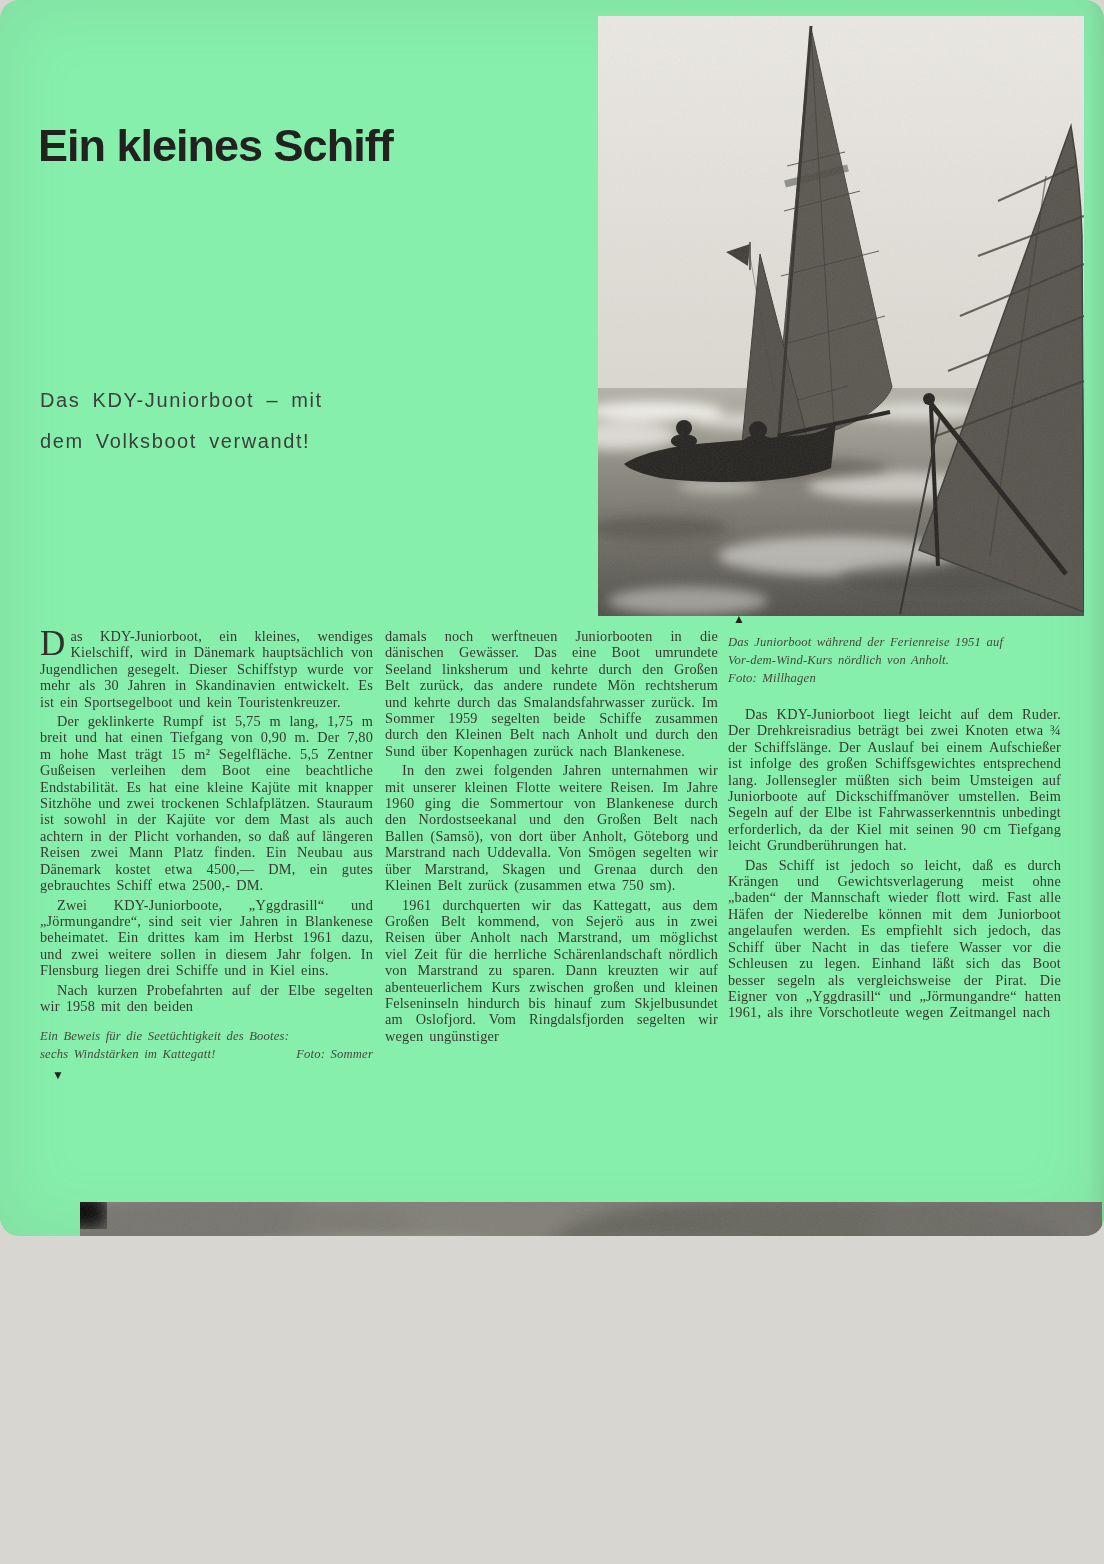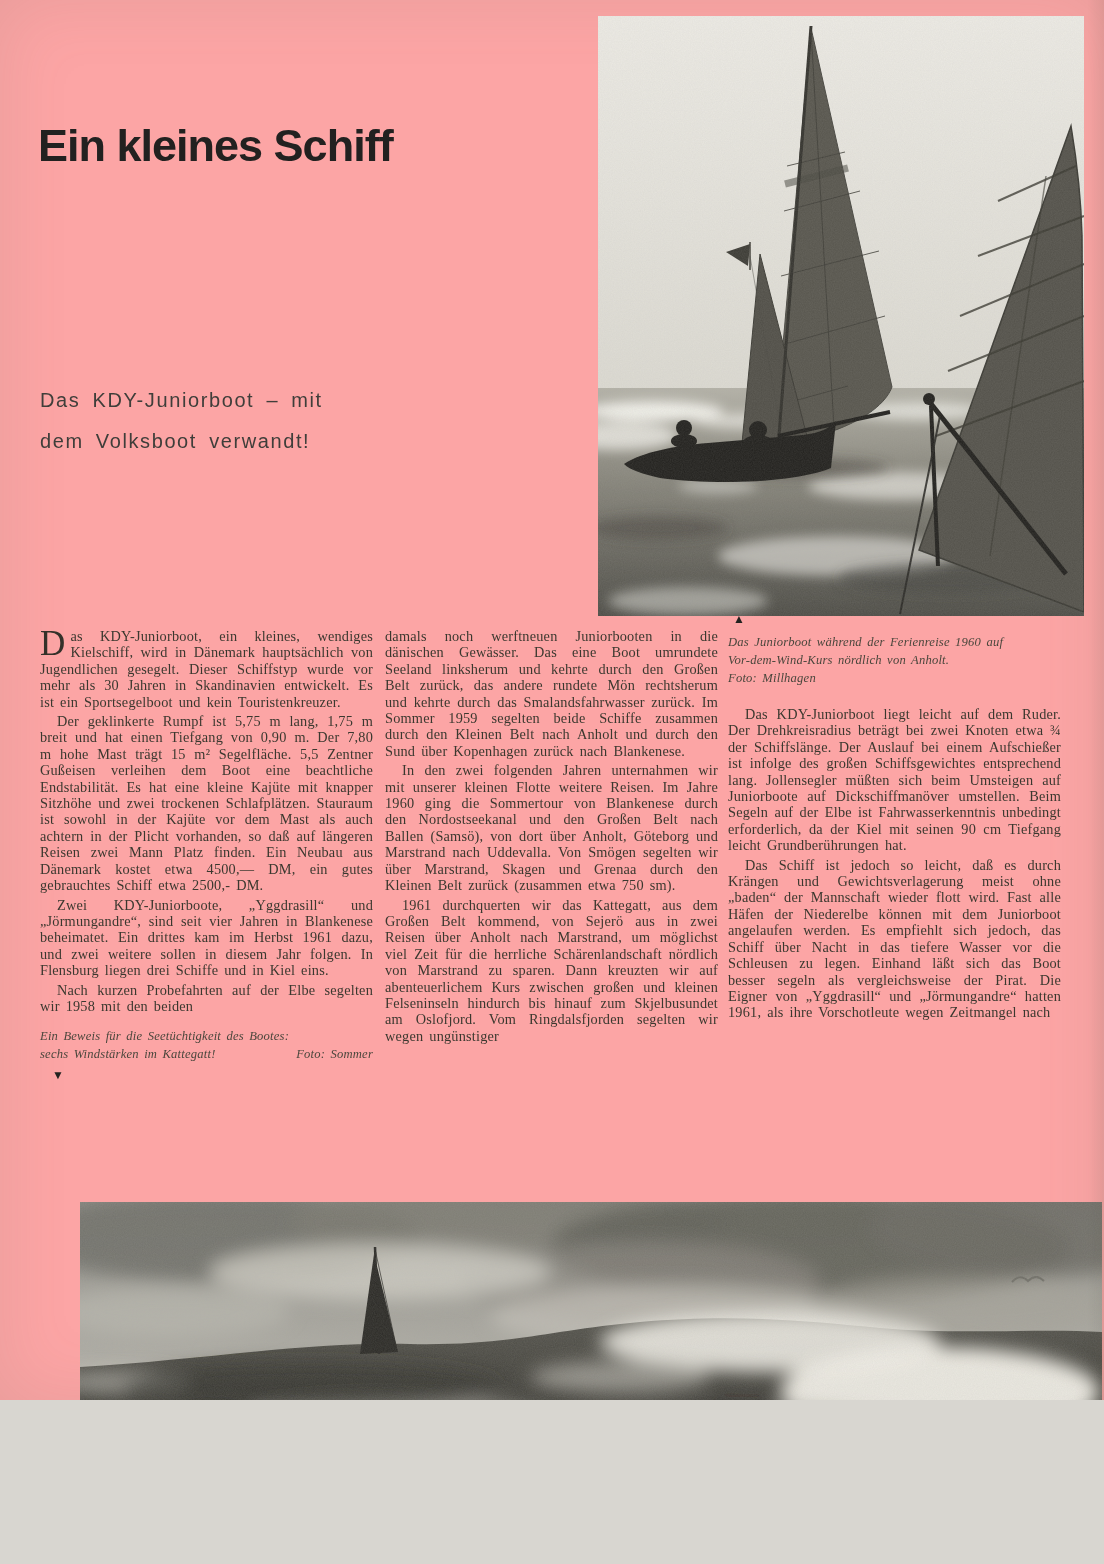--- a/index.html
+++ b/index.html
@@ -1,20 +1,21 @@
 <!DOCTYPE html>
 <html lang="de"><head>
 <meta charset="utf-8">
 <style>
   html,body{margin:0;padding:0;background:#d8d6d0;}
   .page{
-    position:relative;width:1104px;height:1400px;margin:0 auto;
-    background:#fca5a5;overflow:hidden;
+    position:relative;width:1104px;height:1236px;margin:0 auto;
+    background:#86efac;overflow:hidden;
     font-family:"Liberation Serif",serif;color:#3a372f;
     box-shadow:inset 0 0 70px rgba(110,104,92,.14);
+    border-radius:19px;
   }
   .page::after{
     content:"";position:absolute;top:0;right:0;width:16px;height:100%;
     background:linear-gradient(to right,rgba(90,84,72,0),rgba(90,84,72,.10));
     pointer-events:none;
   }
 
   
   .title{position:absolute;left:38px;top:100px;font-family:"Liberation Sans",sans-serif;
          font-weight:700;color:#222120;}
@@ -174,21 +175,21 @@
 
   <div class="col" id="col2">
     <p>damals noch werftneuen Juniorbooten in die dänischen Gewässer. Das eine Boot umrundete Seeland linksherum und kehrte durch den Großen Belt zurück, das andere rundete Mön rechtsherum und kehrte durch das Smalandsfahrwasser zurück. Im Sommer 1959 segelten beide Schiffe zusammen durch den Kleinen Belt nach Anholt und durch den Sund über Kopenhagen zurück nach Blankenese.</p>
     <p class="ind">In den zwei folgenden Jahren unternahmen wir mit unserer kleinen Flotte weitere Reisen. Im Jahre 1960 ging die Sommertour von Blankenese durch den Nordostseekanal und den Großen Belt nach Ballen (Samsö), von dort über Anholt, Göteborg und Marstrand nach Uddevalla. Von Smögen segelten wir über Marstrand, Skagen und Grenaa durch den Kleinen Belt zurück (zusammen etwa 750 sm).</p>
     <p class="ind">1961 durchquerten wir das Kattegatt, aus dem Großen Belt kommend, von Sejerö aus in zwei Reisen über Anholt nach Marstrand, um möglichst viel Zeit für die herrliche Schärenlandschaft nördlich von Marstrand zu sparen. Dann kreuzten wir auf abenteuerlichem Kurs zwischen großen und kleinen Felseninseln hindurch bis hinauf zum Skjelbusundet am Oslofjord. Vom Ringdalsfjorden segelten wir wegen ungünstiger</p>
   </div>
 
   <div class="col" id="col3">
     <div class="marker">▲</div>
     <div class="cap">
-      <div>Das Juniorboot während der Ferienreise 1960 auf</div>
+      <div>Das Juniorboot während der Ferienreise 1951 auf</div>
       <div>Vor-dem-Wind-Kurs nördlich von Anholt.</div>
       <div class="cap-credit-right">Foto: Millhagen</div>
     </div>
     <div class="body-start">
       <p class="ind">Das KDY-Juniorboot liegt leicht auf dem Ruder. Der Drehkreisradius beträgt bei zwei Knoten etwa ¾ der Schiffslänge. Der Auslauf bei einem Aufschießer ist infolge des großen Schiffsgewichtes entsprechend lang. Jollensegler müßten sich beim Umsteigen auf Juniorboote auf Dickschiffmanöver umstellen. Beim Segeln auf der Elbe ist Fahrwasserkenntnis unbedingt erforderlich, da der Kiel mit seinen 90 cm Tiefgang leicht Grundberührungen hat.</p>
       <p class="ind">Das Schiff ist jedoch so leicht, daß es durch Krängen und Gewichtsverlagerung meist ohne „baden“ der Mannschaft wieder flott wird. Fast alle Häfen der Niederelbe können mit dem Juniorboot angelaufen werden. Es empfiehlt sich jedoch, das Schiff über Nacht in das tiefere Wasser vor die Schleusen zu legen. Einhand läßt sich das Boot besser segeln als vergleichsweise der Pirat. Die Eigner von „Yggdrasill“ und „Jörmungandre“ hatten 1961, als ihre Vorschotleute wegen Zeitmangel nach</p>
     </div>
   </div>
 
   <figure class="photo" id="photo-bottom">

